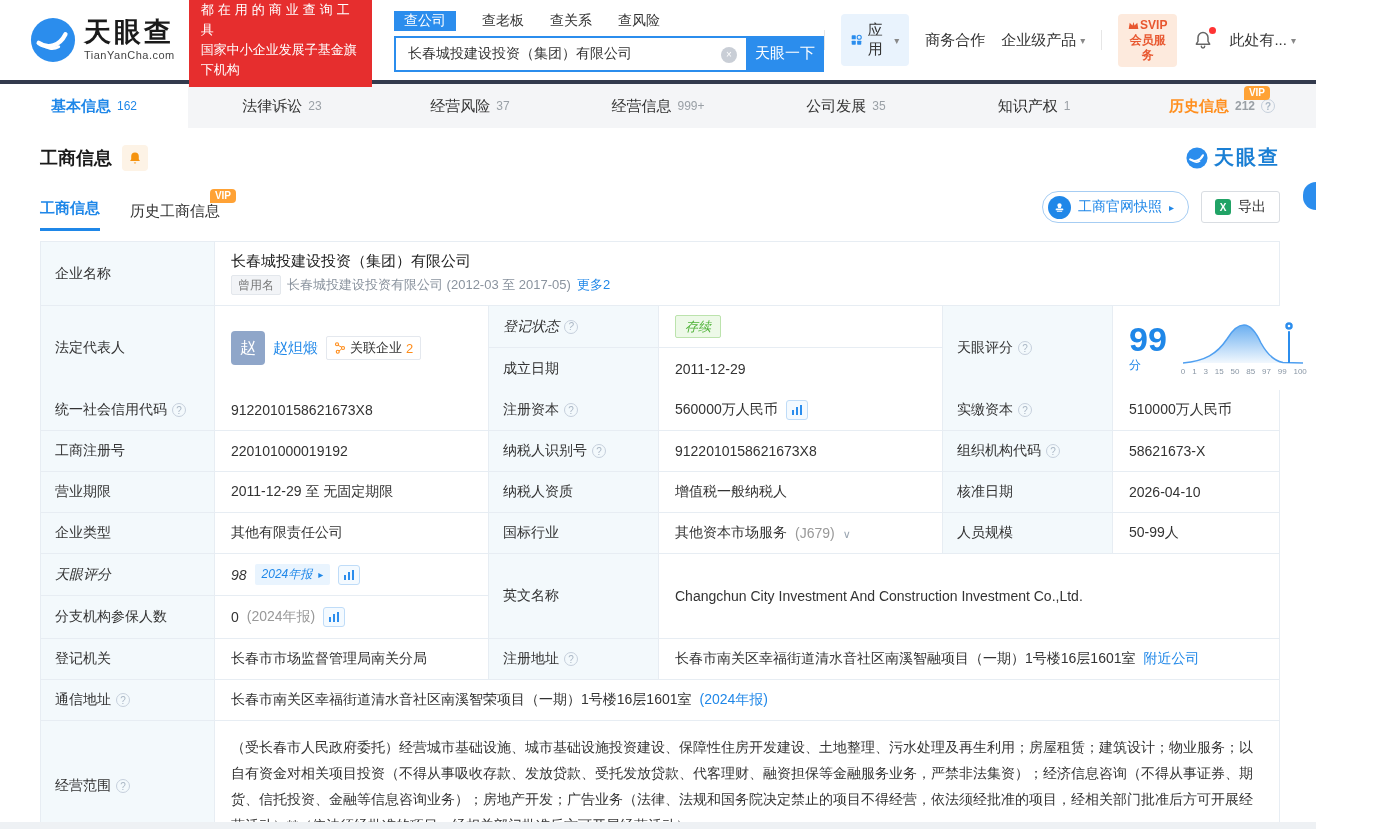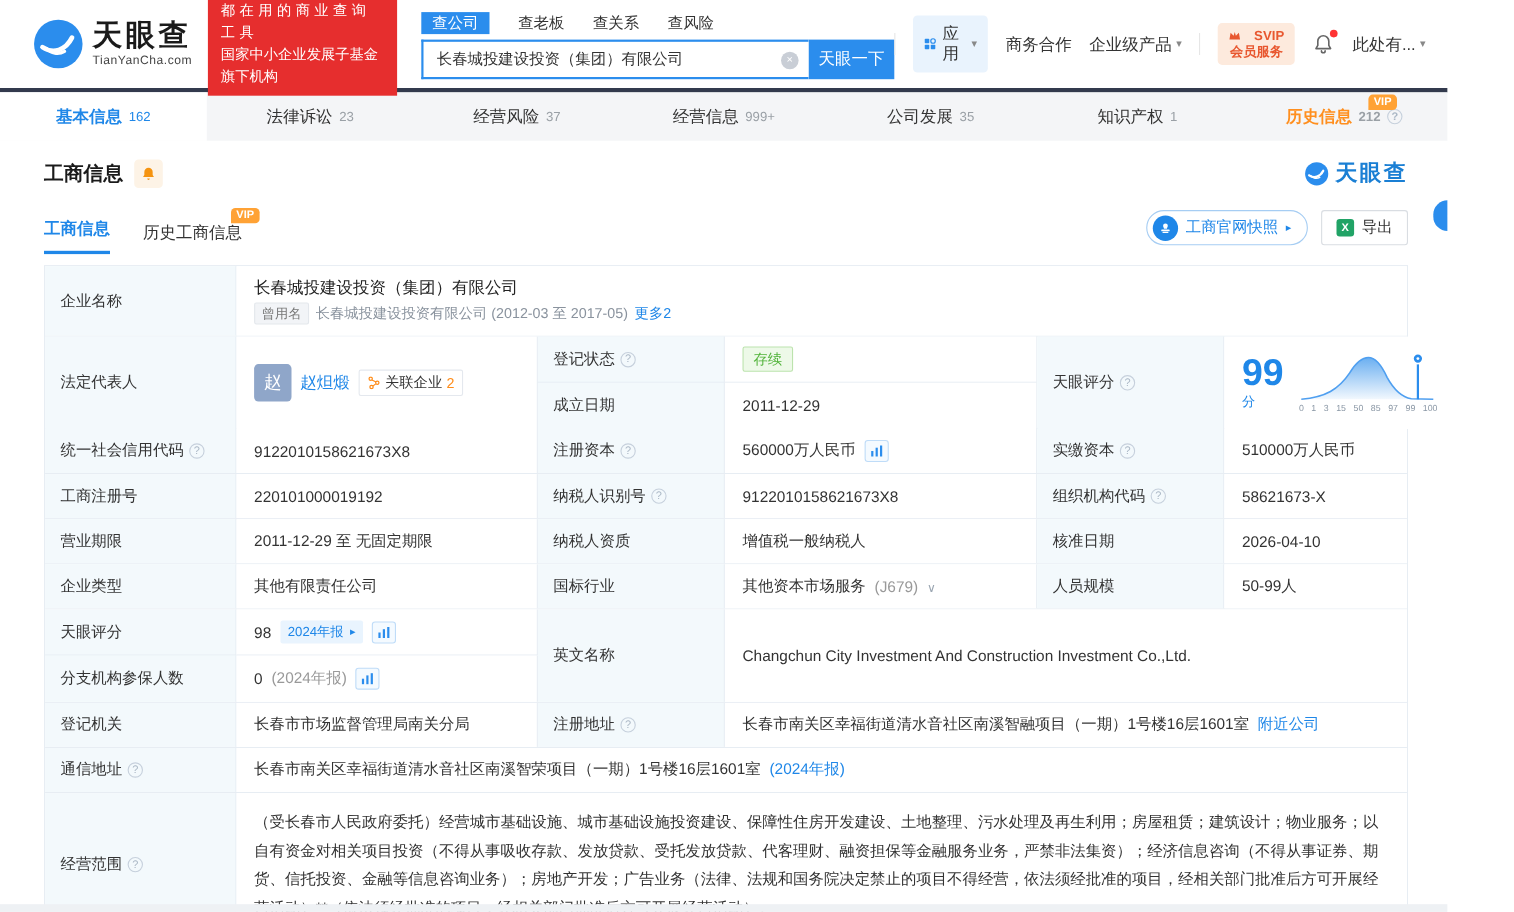--- a/index.html
+++ b/index.html
@@ -22,21 +22,21 @@
   .input-wrap{position:relative;width:352px;height:36px;border:2px solid #2b8ded;border-right:none;background:#fff;display:flex;align-items:center;padding:0 32px 0 12px;}
   .input-wrap input{border:none;outline:none;width:100%;font-size:14px;color:#333;background:transparent;font-family:inherit;}
   .clear-ic{position:absolute;right:9px;top:9px;width:16px;height:16px;border-radius:50%;background:#c9ced6;color:#fff;font-size:10px;display:flex;align-items:center;justify-content:center;cursor:pointer;}
   .search-btn{width:78px;height:36px;background:#2b8ded;color:#fff;border:none;font-size:15px;cursor:pointer;font-family:inherit;}
   .top-nav{margin-left:auto;display:flex;align-items:center;gap:16px;font-size:15px;color:#333;}
   .vdiv{width:1px;height:20px;background:#e6e6e6;}
   .apps-chip{display:flex;align-items:center;gap:6px;background:#e9f3fd;border-radius:4px;padding:7px 10px;cursor:pointer;}
   .caret{font-size:10px;color:#888;}
   .nav-item{display:flex;align-items:center;gap:4px;cursor:pointer;white-space:nowrap;}
   .svip-chip{background:#fdeadd;border-radius:4px;padding:4px 10px;text-align:center;color:#e8572f;font-size:12px;font-weight:bold;line-height:15px;cursor:pointer;}
-  .svip-top{display:flex;align-items:center;gap:12px;justify-content:center;}
+  .svip-top{display:flex;align-items:center;gap:1px;justify-content:center;}
   .bell-wrap{position:relative;cursor:pointer;display:flex;}
   .red-dot{position:absolute;top:-3px;right:-3px;width:7px;height:7px;border-radius:50%;background:#f33;}
 
   .dark-strip{height:4px;background:#333a4d;}
 
   
   .main-tabs{display:flex;height:44px;background:#f4f5f7;}
   .mtab{flex:1;display:flex;align-items:center;justify-content:center;gap:6px;font-size:15px;color:#333;position:relative;cursor:pointer;}
   .mtab .cnt{font-size:12px;color:#9aa0a6;}
   .mtab.active{background:#fff;color:#1f87e8;font-weight:bold;}
@@ -70,21 +70,21 @@
   .cols6{grid-template-columns:174px 274px 170px 284px 170px 1fr;height:41px;}
   .cols2{grid-template-columns:174px 1fr;}
   .cols4a{grid-template-columns:174px 274px 170px 1fr;height:41px;}
   .bandname{grid-template-columns:174px 1fr;height:64px;}
   .bandrep{grid-template-columns:174px 274px 454px 170px 1fr;height:84px;}
   .band78{grid-template-columns:174px 274px 170px 1fr;grid-auto-rows:42px;}
   .bandscope{grid-template-columns:174px 1fr;}
   .lab{background:#f3f9fc;display:flex;align-items:center;gap:5px;padding:0 14px;border-right:1px solid #e7edf3;}
   .val{background:#fff;display:flex;align-items:center;gap:8px;padding:0 16px;border-right:1px solid #e7edf3;}
   .noR{border-right:none;}
-  .bb{border-bottom:1px solid #e7edf3;}
+  .bb{border-bottom:1px solid #e7edf3;font-style:italic;}
   .q{width:14px;height:14px;min-width:14px;border:1px solid #c6d0dc;border-radius:50%;color:#aab7c5;font-size:10px;display:inline-flex;align-items:center;justify-content:center;}
   .q::before{content:"?";}
   .chev::before{content:"∨";color:#9aa5b1;font-size:11px;}
   .link{color:#1f87e8;cursor:pointer;text-decoration:none;}
   .gray{color:#999;}
 
   .name-cell{flex-direction:column;align-items:flex-start;justify-content:center;gap:4px;}
   .name-main{font-size:15px;color:#222;}
   .former-line{display:flex;align-items:center;gap:6px;font-size:13px;color:#8a939e;}
   .former-badge{background:#f2f4f7;border:1px solid #e3e7ec;border-radius:2px;color:#777;padding:0 6px;line-height:18px;font-size:12px;}

